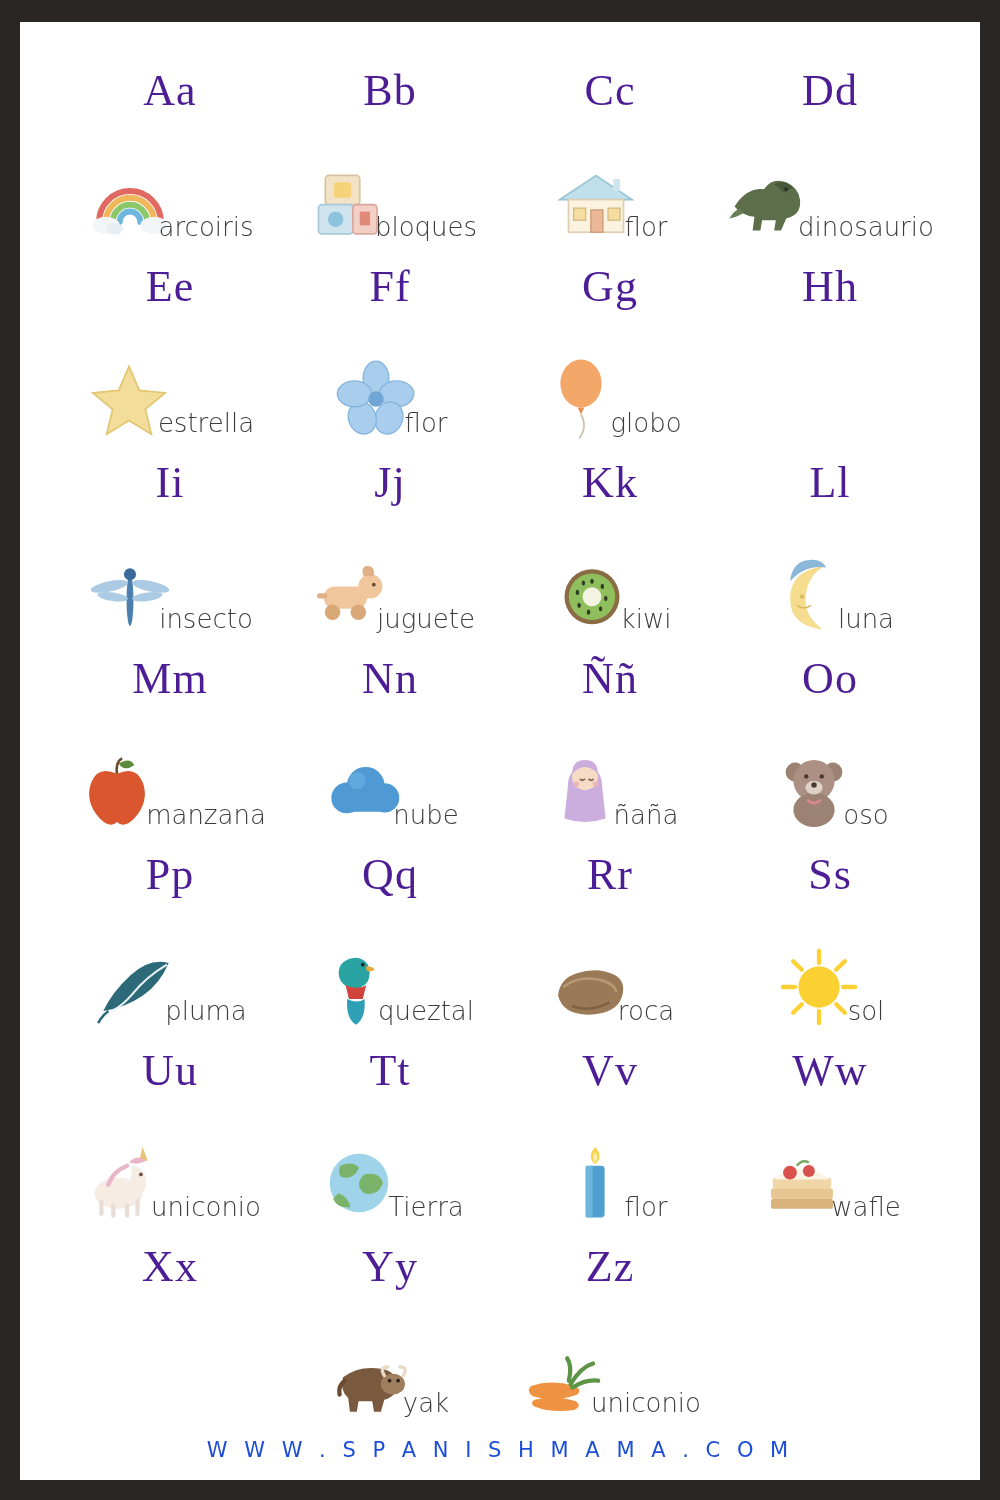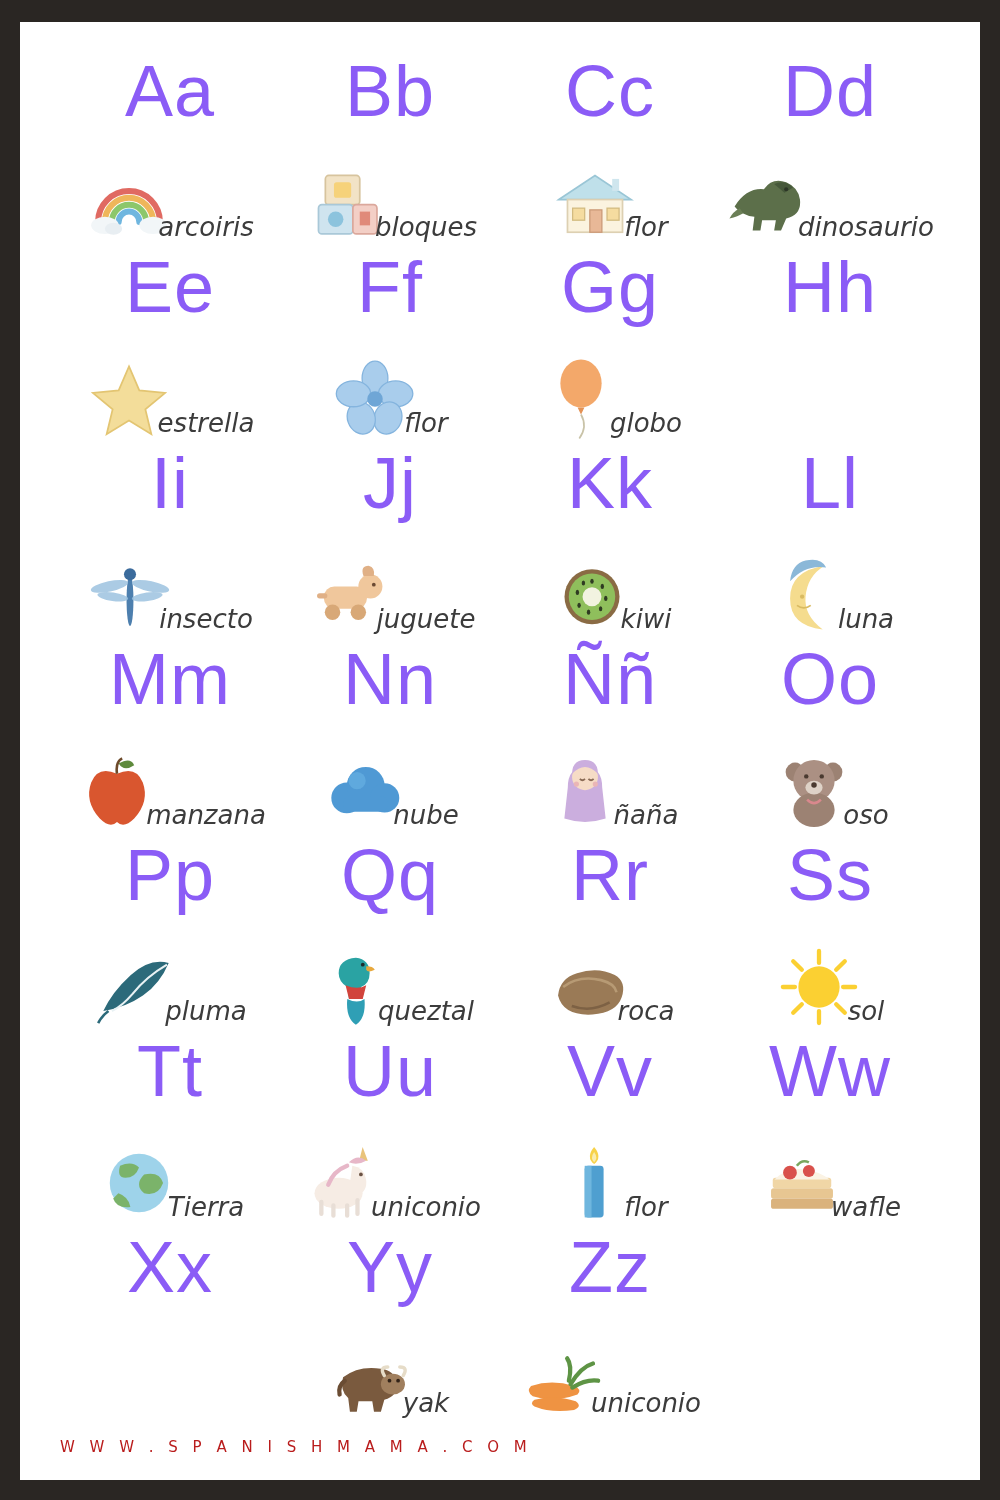--- a/index.html
+++ b/index.html
@@ -52,25 +52,25 @@
     height: 196px;
     position: relative;
     box-sizing: border-box;
   }
   .letter {
     position: absolute;
     top: 2px;
     left: 0;
     width: 100%;
     text-align: center;
-    font-family: Liberation Sans, sans-serif;
+    font-family: Liberation Serif, serif;
     font-weight: 300;
-    font-size: 72px;
+    font-size: 44px;
     line-height: 74px;
-    color: #8b5cf6;
+    color: #4c1d95;
     letter-spacing: 1px;
   }
   .wordline {
     position: absolute;
     bottom: 6px;
     left: 0;
     width: 100%;
     display: flex;
     flex-direction: row;
     align-items: flex-end;
@@ -87,30 +87,29 @@
   .art svg { display: block; width: 100%; height: 100%; }
   .word {
     font-family: "DejaVu Sans", sans-serif;
     font-weight: 300;
     font-size: 26px;
     line-height: 30px;
     color: #3c3c3c;
     white-space: nowrap;
     position: relative;
     z-index: 2;
-    font-style: italic;
   }
   .footer {
     flex: 0 0 auto;
-    text-align: left;
+    text-align: center;
     padding: 14px 0 16px 0;
     font-family: "DejaVu Sans", sans-serif;
-    font-size: 15px;
+    font-size: 21px;
     letter-spacing: 5px;
-    color: #b91c1c;
+    color: #1d4ed8;
   }
 </style>
 </head>
 <body>
 
 <div id="poster">
   <div id="sheet">
 
     <div class="grid">
 
@@ -449,53 +448,53 @@
                 </g>
               </svg>
             </div>
             <div class="word">sol</div>
           </div>
         </div>
       </div>
 
       <div class="row">
         <div class="cell">
-          <div class="letter">Tt</div>
-          <div class="wordline">
-            <div class="art">
-              <svg viewBox="0 0 100 100">
-                <circle cx="50" cy="50" r="34" fill="#9ed3ea"></circle>
-                <path d="M28 30 q14 -6 22 2 q-4 12 -16 12 q-10 0 -6 -14z" fill="#7bb36a"></path>
-                <path d="M56 40 q18 -4 22 10 q-6 16 -22 12 q-12 -10 0 -22z" fill="#7bb36a"></path>
-                <path d="M26 62 q12 4 14 16 q-16 2 -20 -10z" fill="#7bb36a"></path>
-              </svg>
-            </div>
-            <div class="word">Tierra</div>
-          </div>
-        </div>
-
-        <div class="cell">
           <div class="letter">Uu</div>
           <div class="wordline">
             <div class="art">
               <svg viewBox="0 0 100 100">
                 <ellipse cx="46" cy="62" rx="28" ry="18" fill="#f6ece4"></ellipse>
                 <path d="M62 30 q14 2 16 16 q2 14 -10 18 l-10 -6z" fill="#f6ece4"></path>
                 <path d="M70 24 l4 -16 l6 16z" fill="#e9c37a"></path>
                 <path d="M58 26 q10 -10 20 -2 q-10 6 -20 2z" fill="#e7b7c8"></path>
                 <circle cx="72" cy="40" r="2.2" fill="#6b5244"></circle>
                 <path d="M26 72 v14 M40 76 v12 M56 76 v12 M68 70 v16" stroke="#e8ded6" stroke-width="5" stroke-linecap="round"></path>
                 <path d="M56 30 q-16 6 -22 22" stroke="#e7b7c8" stroke-width="5" fill="none" stroke-linecap="round"></path>
               </svg>
             </div>
             <div class="word">uniconio</div>
           </div>
         </div>
 
         <div class="cell">
+          <div class="letter">Tt</div>
+          <div class="wordline">
+            <div class="art">
+              <svg viewBox="0 0 100 100">
+                <circle cx="50" cy="50" r="34" fill="#9ed3ea"></circle>
+                <path d="M28 30 q14 -6 22 2 q-4 12 -16 12 q-10 0 -6 -14z" fill="#7bb36a"></path>
+                <path d="M56 40 q18 -4 22 10 q-6 16 -22 12 q-12 -10 0 -22z" fill="#7bb36a"></path>
+                <path d="M26 62 q12 4 14 16 q-16 2 -20 -10z" fill="#7bb36a"></path>
+              </svg>
+            </div>
+            <div class="word">Tierra</div>
+          </div>
+        </div>
+
+        <div class="cell">
           <div class="letter">Vv</div>
           <div class="wordline">
             <div class="art">
               <svg viewBox="0 0 100 100">
                 <rect x="38" y="30" width="22" height="60" rx="4" fill="#4f9fd0"></rect>
                 <rect x="38" y="30" width="8" height="60" fill="#6fb6de"></rect>
                 <path d="M49 28 q-10 -8 0 -20 q10 12 0 20z" fill="#f7d24a"></path>
                 <path d="M49 26 q-5 -5 0 -12 q5 7 0 12z" fill="#f9ecb0"></path>
               </svg>
             </div>

